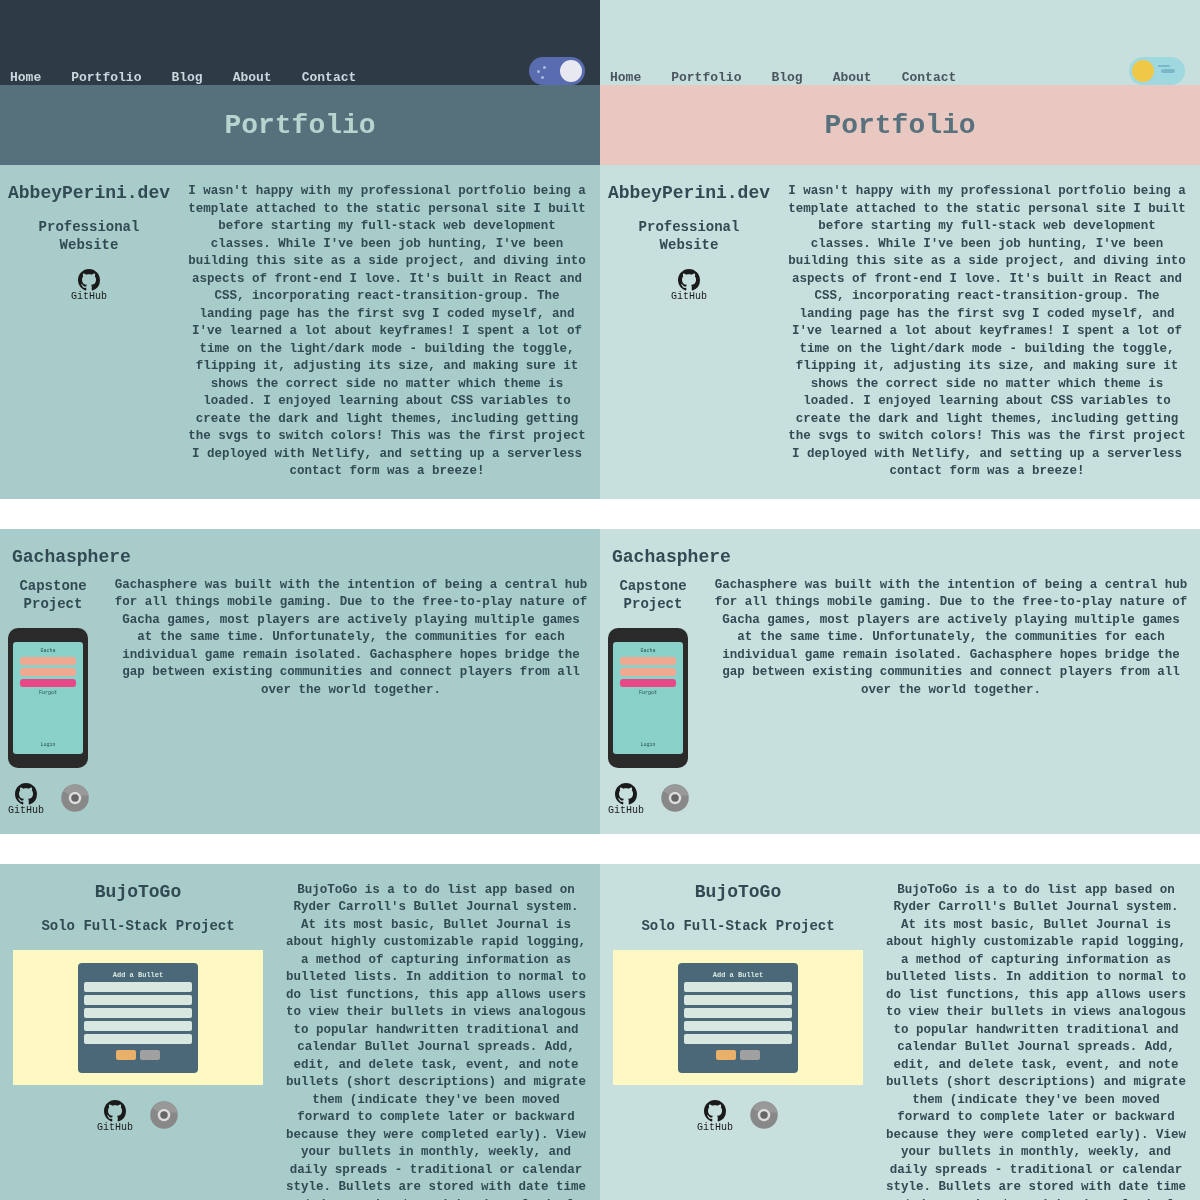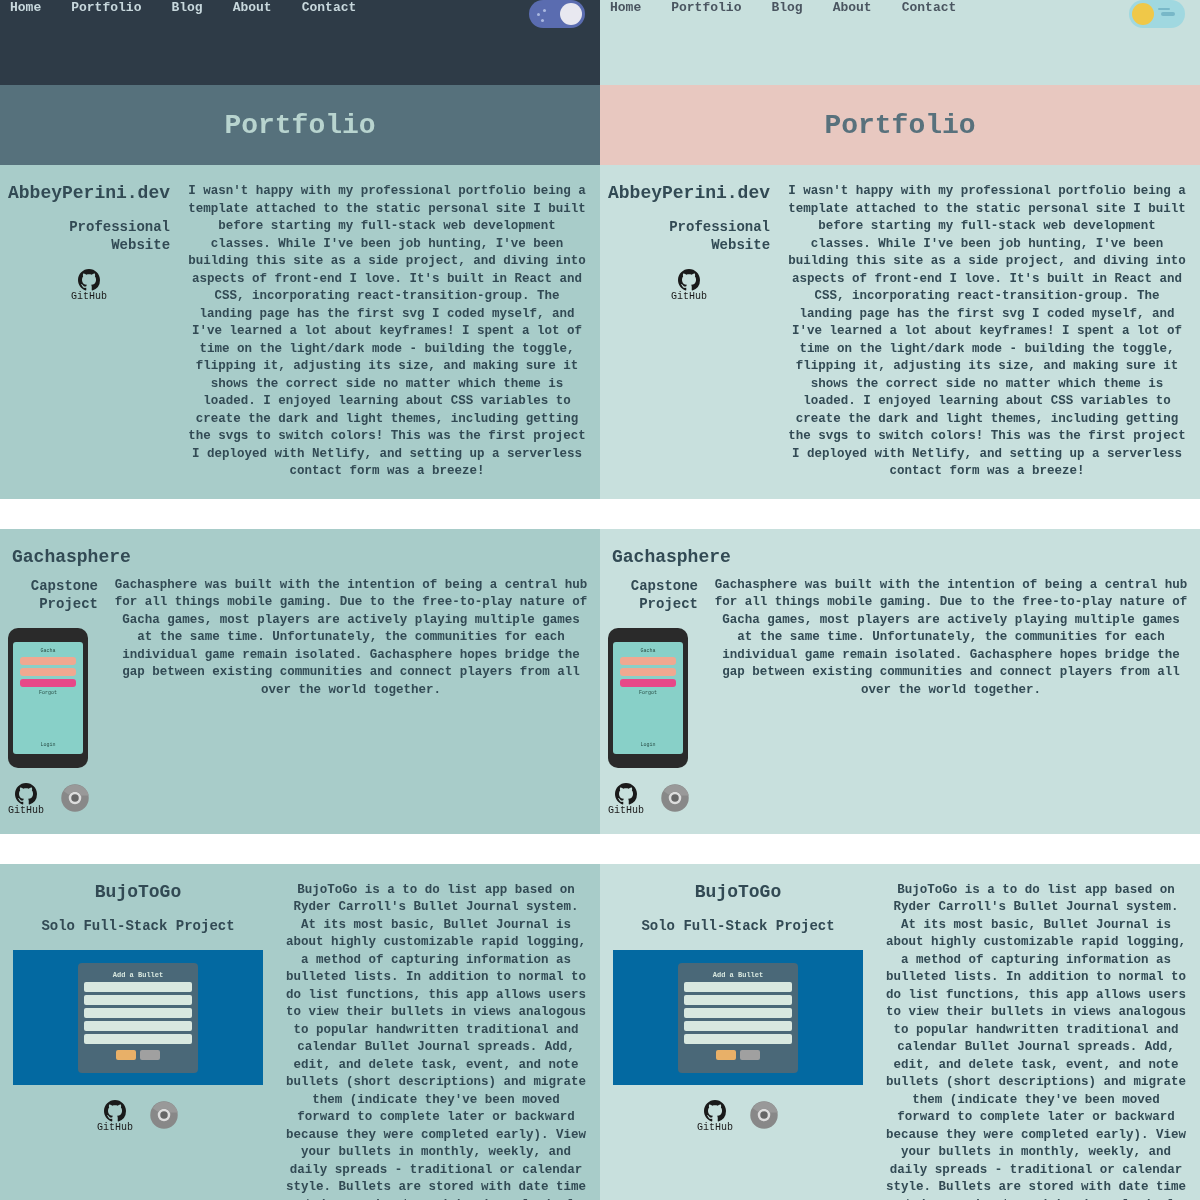--- a/index.html
+++ b/index.html
@@ -1,49 +1,49 @@
 <!DOCTYPE html>
 <html><head>
 <meta charset="utf-8">
 <style>
 * { margin: 0; padding: 0; box-sizing: border-box; font-family: 'Courier New', monospace; }
 body { width: 1200px; height: 1200px; display: flex; flex-wrap: wrap; overflow: hidden; }
 .panel { width: 600px; height: 1200px; overflow: hidden; position: relative; }
 .panel-dark { --bg-nav: #2e3b47; --bg-hero: #56717c; --bg-card: #a8ccc9; --text-nav: #c8d8dd; --text-hero: #b8d4cf; --text-card: #324a54; --accent: #7a8cc8; --toggle-bg: #5a6cb0; --toggle-knob: #e8e8f0; }
 .panel-light { --bg-nav: #c8e0dd; --bg-hero: #e8c8c0; --bg-card: #c8e0dd; --text-nav: #4a5560; --text-hero: #58717c; --text-card: #324a54; --accent: #7a8cc8; --toggle-bg: #a0d8e0; --toggle-knob: #f0c848; }
-.nav { height: 85px; background: var(--bg-nav); display: flex; align-items: flex-start; padding: 0 10px; gap: 30px; position: relative; }
+.nav { height: 85px; background: var(--bg-nav); display: flex; align-items: flex-end; padding: 0 10px; gap: 30px; position: relative; }
 .panel-light .nav { gap: 30px; }
 .nav-item { color: var(--text-nav); font-size: 13px; font-weight: bold; cursor: pointer; white-space: nowrap; }
 .panel-light .nav { padding-left: 10px; }
 .toggle { position: absolute; right: 15px; width: 56px; height: 28px; border-radius: 14px; background: var(--toggle-bg); display: flex; align-items: center; padding: 3px; cursor: pointer; }
 .panel-dark .toggle { justify-content: flex-end; }
 .panel-light .toggle { justify-content: flex-start; }
 .toggle-knob { width: 22px; height: 22px; border-radius: 50%; background: var(--toggle-knob); position: relative; }
 .panel-dark .toggle::before { content: ''; position: absolute; left: 8px; width: 3px; height: 3px; background: #aab8e0; border-radius: 50%; box-shadow: 6px -4px 0 #aab8e0, 4px 6px 0 #aab8e0; }
 .panel-light .toggle::after { content: ''; position: absolute; right: 10px; width: 14px; height: 4px; background: #78b8c8; border-radius: 2px; box-shadow: -4px -5px 0 -1px #78b8c8; }
 .hero { height: 80px; background: var(--bg-hero); display: flex; align-items: center; justify-content: center; }
 .hero h1 { color: var(--text-hero); font-size: 28px; font-weight: bold; }
 .card { background: var(--bg-card); padding: 18px 8px; margin-bottom: 30px; display: flex; gap: 12px; color: var(--text-card); }
 .card-left { flex: 0 0 130px; display: flex; flex-direction: column; align-items: center; gap: 15px; }
 .card-left.wide { flex: 0 0 250px; }
 .card-title { font-size: 18px; font-weight: bold; text-align: center; }
-.card-sub { font-size: 14px; font-weight: bold; text-align: right; line-height: 1.3; }
+.card-sub { font-size: 14px; font-weight: bold; text-align: center; line-height: 1.3; }
 .card-desc { flex: 1; font-size: 12.5px; line-height: 1.4; text-align: center; font-weight: 700; padding: 0 4px; }
 .icon-row { display: flex; gap: 16px; justify-content: center; }
 .github-icon { display: flex; flex-direction: column; align-items: center; cursor: pointer; }
 .github-icon svg { width: 22px; height: 22px; fill: #1a1a1a; }
 .github-icon span { font-size: 10px; font-weight: normal; color: #1a1a1a; }
 .chrome-icon { width: 30px; height: 30px; cursor: pointer; }
 .chrome-icon svg { width: 30px; height: 30px; }
 .phone-mock { width: 80px; height: 140px; background: #2a2a2a; border-radius: 10px; padding: 14px 5px; position: relative; }
 .phone-screen { width: 100%; height: 100%; background: #88d0c8; border-radius: 3px; display: flex; flex-direction: column; align-items: center; padding: 6px 4px; gap: 3px; }
 .phone-item { width: 90%; height: 8px; background: #f0a890; border-radius: 3px; }
 .phone-item.pink { background: #e84888; }
 .phone-item.text { background: transparent; color: #2a5048; font-size: 5px; text-align: center; height: auto; }
-.bujo-mock { width: 250px; height: 135px; background: #0369a1; display: flex; align-items: center; justify-content: center; }
+.bujo-mock { width: 250px; height: 135px; background: #fef9c3; display: flex; align-items: center; justify-content: center; }
 .bujo-inner { width: 120px; height: 110px; background: #4a6878; border-radius: 4px; display: flex; flex-direction: column; align-items: center; padding: 8px 6px; gap: 3px; }
 .bujo-row { width: 100%; height: 10px; background: #d8e8e0; border-radius: 2px; }
 .bujo-label { color: #d8e8e0; font-size: 7px; font-weight: bold; }
 .bujo-btns { display: flex; gap: 4px; margin-top: 3px; }
 .bujo-btn { width: 20px; height: 10px; background: #e8b068; border-radius: 2px; }
 .bujo-btn.grey { background: #a0a0a0; }
 </style>
 </head>
 <body>
 

